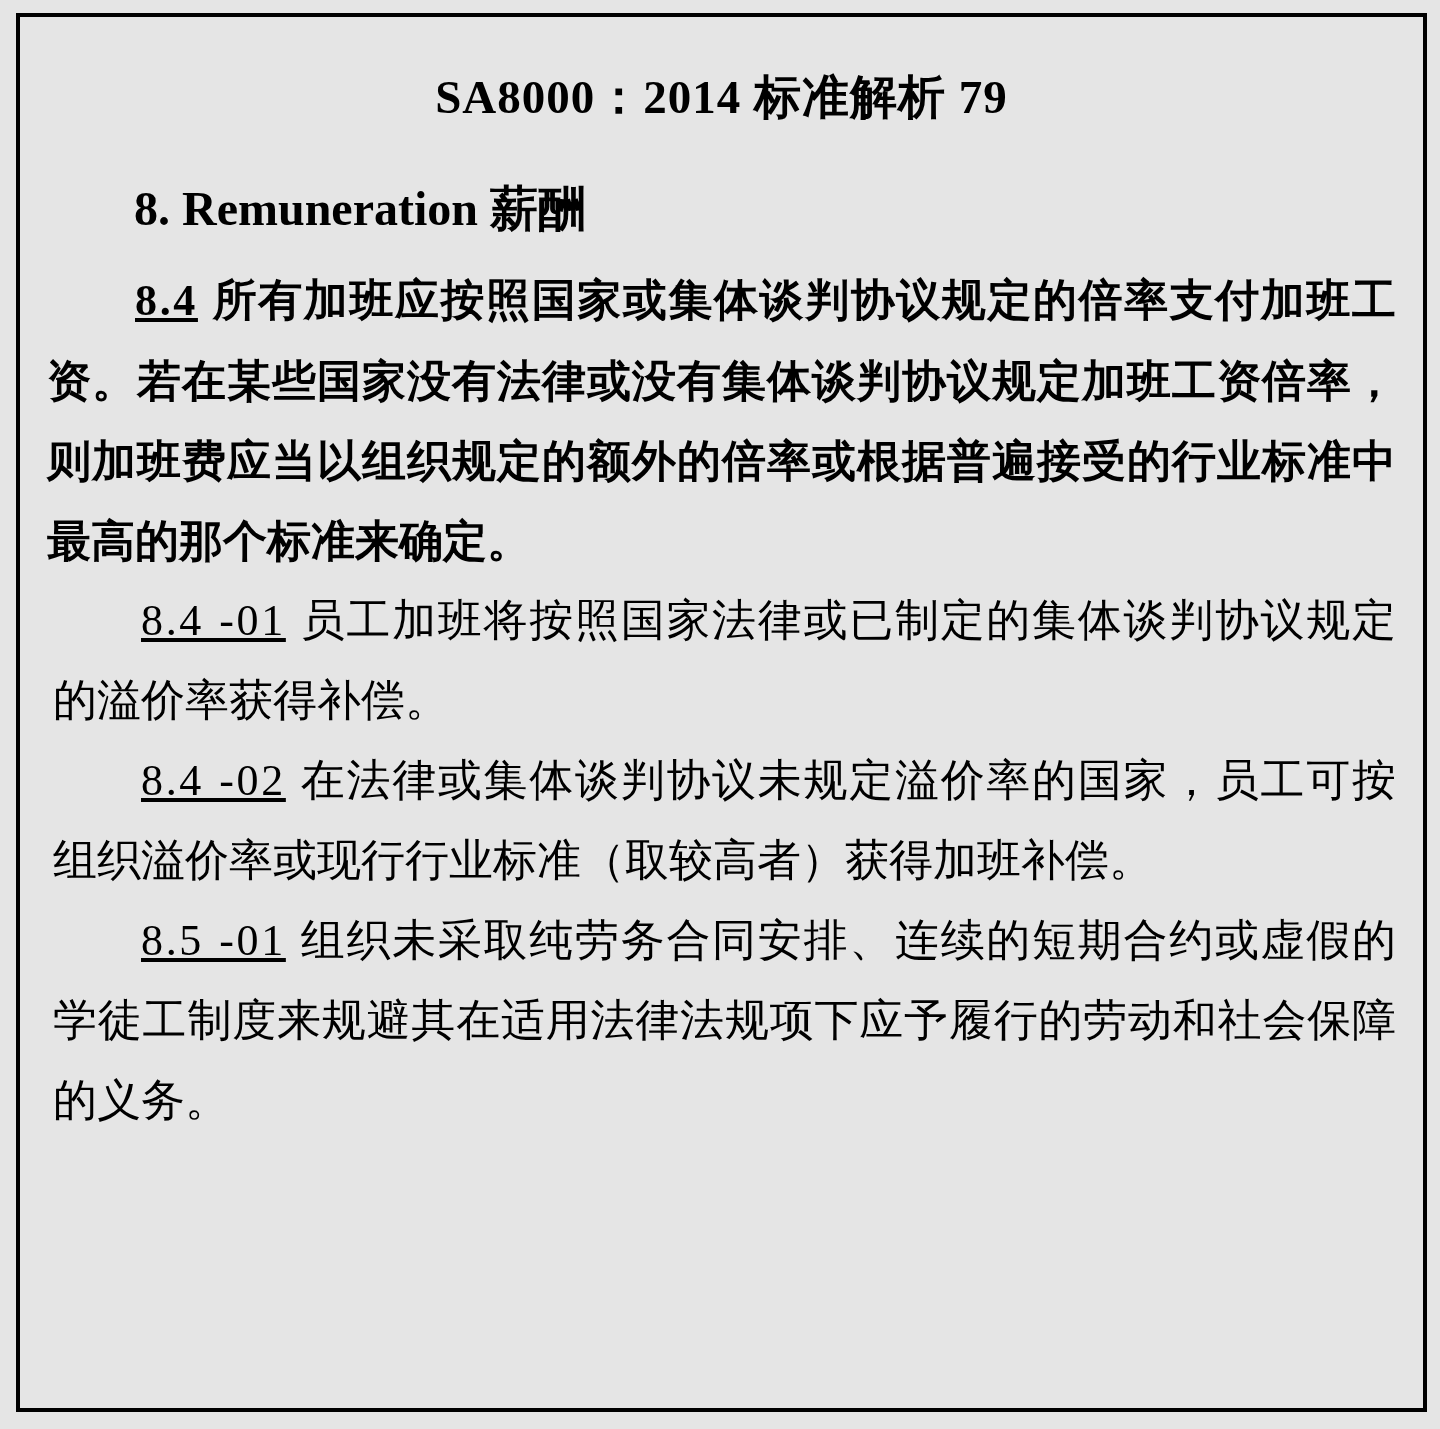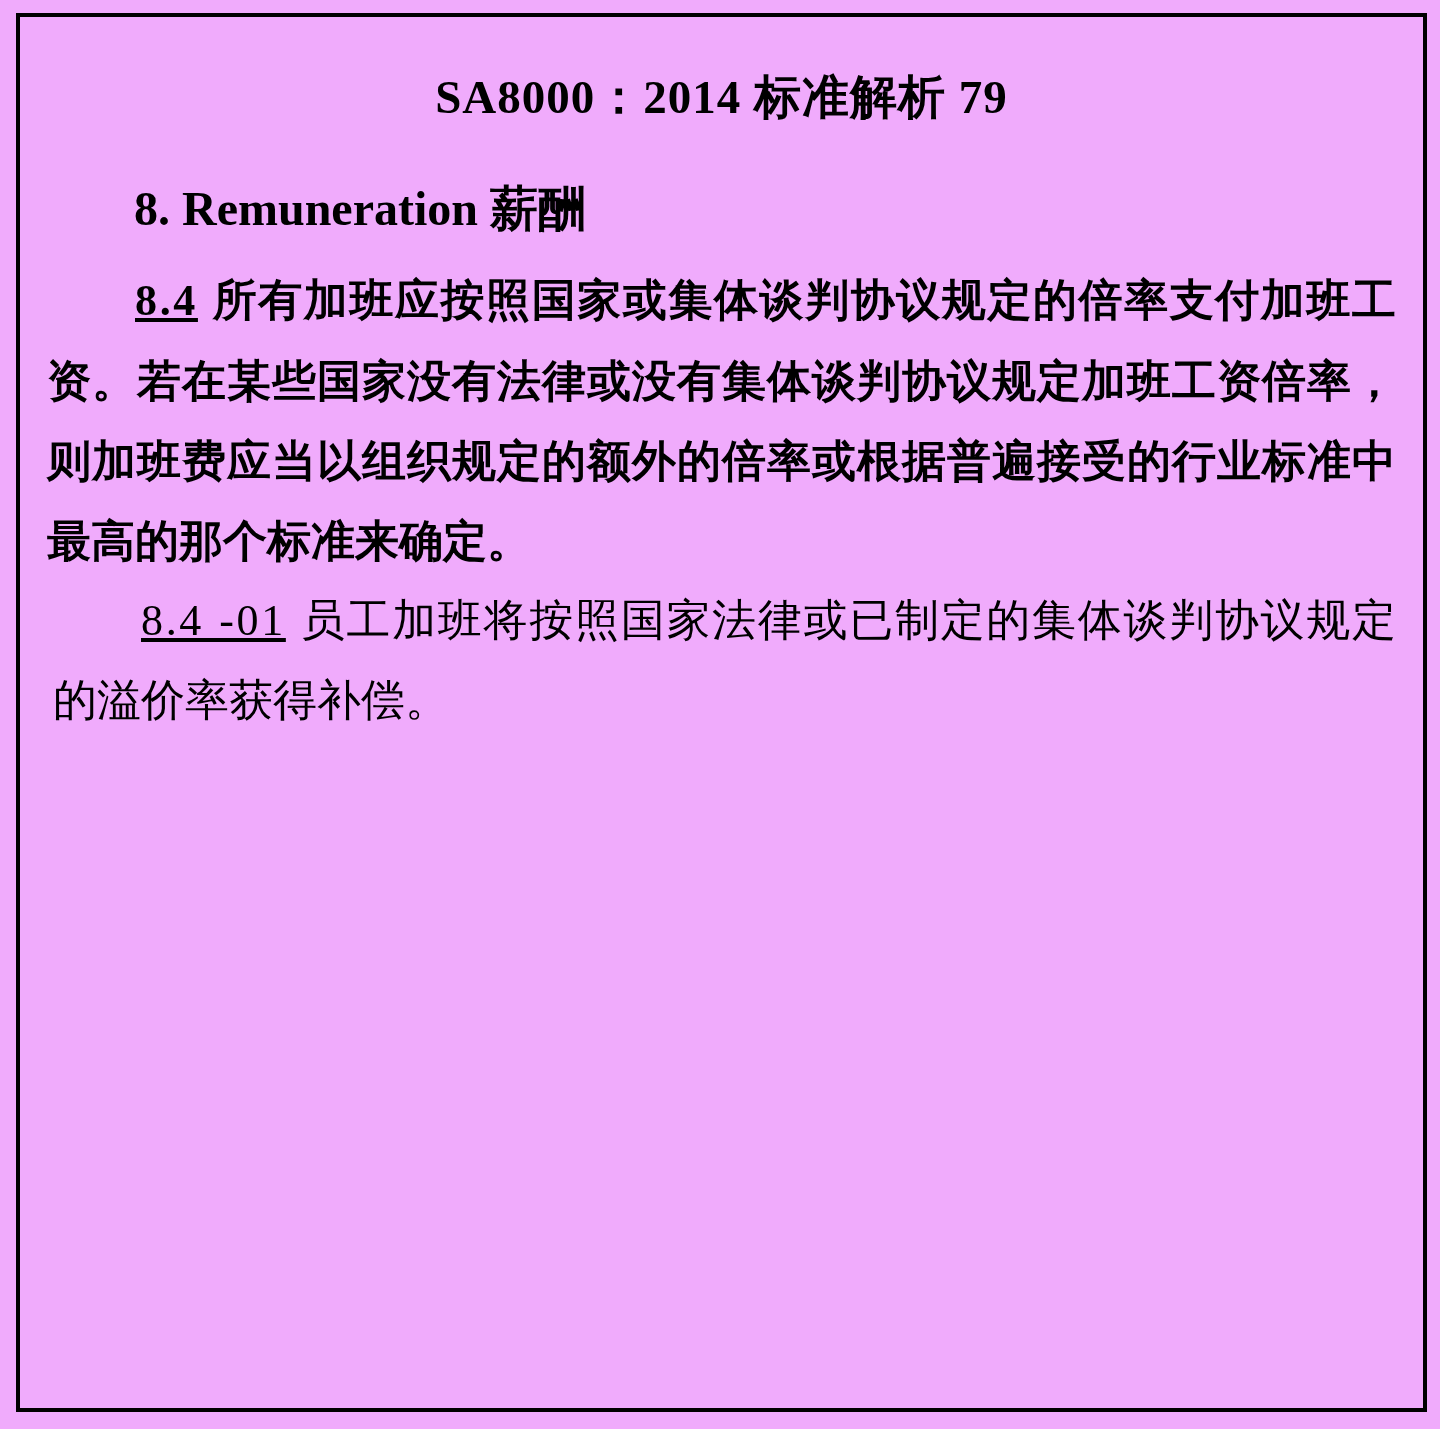--- a/index.html
+++ b/index.html
@@ -4,21 +4,21 @@
 <style>
   html, body {
     margin: 0;
     padding: 0;
     background: #ffffff;
   }
   .page {
     position: relative;
     width: 1440px;
     height: 1429px;
-    background: #f0abfc;
+    background: #e5e5e5;
     overflow: hidden;
     color: #000000;
   }
   .frame {
     position: absolute;
     left: 16px;
     top: 13px;
     width: 1411px;
     height: 1399px;
     border: 4px solid #000000;
@@ -87,17 +87,23 @@
     <p class="subheading">8. Remuneration 薪酬</p>
 
     <p class="para hei first">
       <span class="clause-num">8.4</span><span>所有加班应按照国家或集体谈判协议规定的倍率支付加班工资。若在某些国家没有法律或没有集体谈判协议规定加班工资倍率，则加班费应当以组织规定的额外的倍率或根据普遍接受的行业标准中最高的那个标准来确定。</span>
     </p>
 
     <p class="para song">
       <span class="clause-num">8.4 -01</span><span>员工加班将按照国家法律或已制定的集体谈判协议规定的溢价率获得补偿。</span>
     </p>
 
+    <p class="para song">
+      <span class="clause-num">8.4 -02</span><span>在法律或集体谈判协议未规定溢价率的国家，员工可按组织溢价率或现行行业标准（取较高者）获得加班补偿。</span>
+    </p>
 
 
+    <p class="para song">
+      <span class="clause-num">8.5 -01</span><span>组织未采取纯劳务合同安排、连续的短期合约或虚假的学徒工制度来规避其在适用法律法规项下应予履行的劳动和社会保障的义务。</span>
+    </p>
 
   </div>
 </div>
 
 </body></html>

